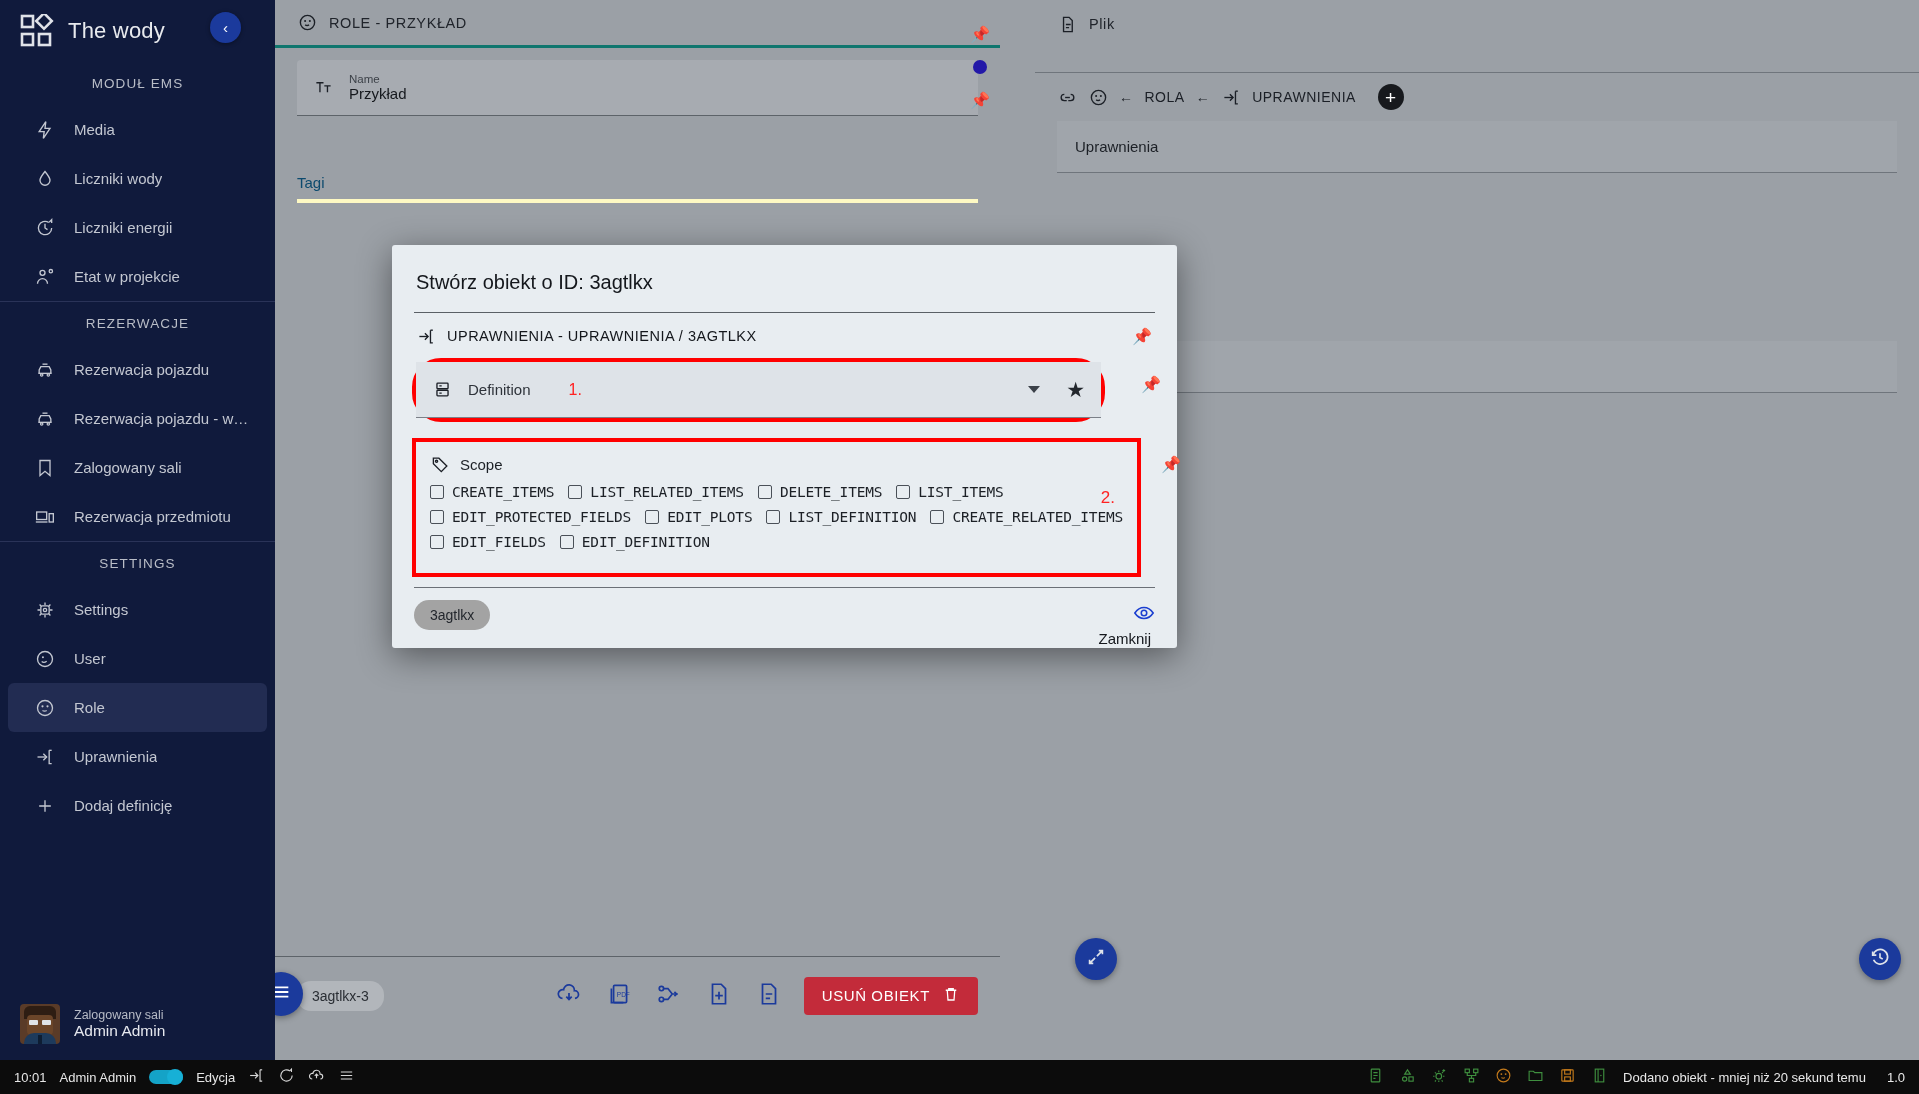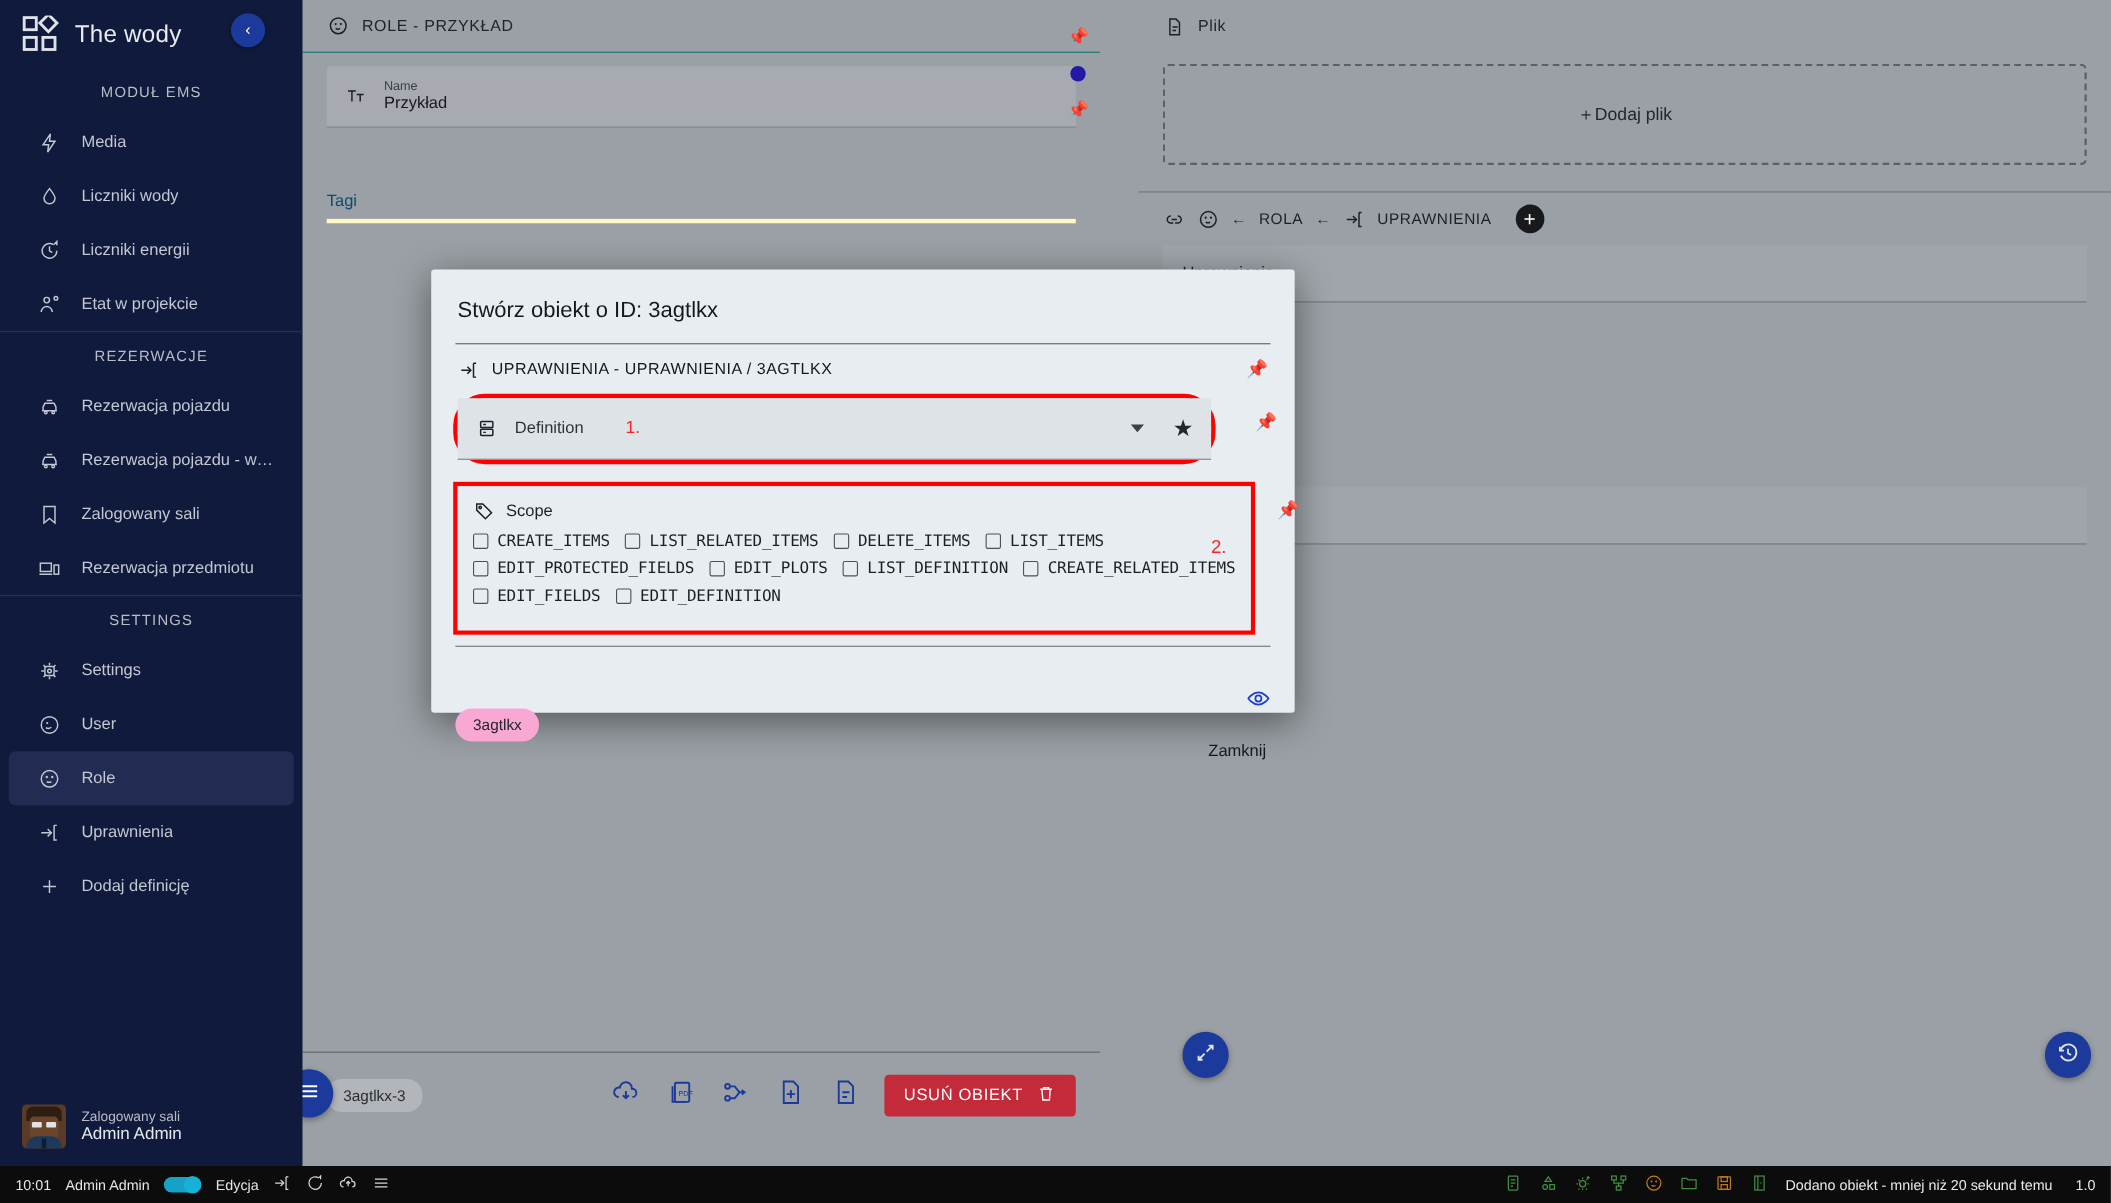--- a/index.html
+++ b/index.html
@@ -69,21 +69,21 @@
   
   #workspace { position:absolute; left:275px; top:0; right:0; bottom:34px; }
 
   .col-left  { position:absolute; left:0;   top:0; width:725px; bottom:0; }
   .col-right { position:absolute; left:760px; top:0; right:0; bottom:0; }
 
   .card-head {
     display:flex; align-items:center; gap:12px;
     padding:0 22px; height:48px; font-size:14.5px; color:#20242b;
     letter-spacing:.6px;
-    border-bottom:1px solid #0f766e;
+    border-bottom:3px solid #0f766e;
   }
   .card-head .spacer { flex:1; }
 
   .ico { width:20px; height:20px; display:inline-flex; align-items:center; justify-content:center; }
   .ico svg { width:19px; height:19px; fill:none; stroke:#1b1f26; stroke-width:1.7; }
 
   .field-box {
     margin:12px 22px 0 22px; background:#a7abb1;
     border-bottom:1px solid #5d6369; border-radius:4px 4px 0 0;
     padding:10px 16px; display:flex; align-items:center; gap:16px;
@@ -199,21 +199,21 @@
   .cb-item { display:flex; align-items:center; gap:8px; font-size:14.5px; color:#1c2026;
              font-family:"DejaVu Sans Mono", monospace; letter-spacing:-0.2px; cursor:pointer; }
   .cb {
     width:14px; height:14px; border:1.6px solid #4a5058; border-radius:2px;
     background:transparent; flex:0 0 14px;
   }
   .num-red2 { position:absolute; right:22px; top:46px; color:#ff2222; font-size:17px; }
 
   .modal-foot-sep { margin:10px 22px 0 22px; border-top:1px solid #6b7077; }
   .modal-chips { display:flex; align-items:center; padding:12px 22px 0 22px; }
-  .chip-id { background:#f9a8d4; color:#23272d; border-radius:15px; padding:7px 16px; font-size:14px;margin-top:44px; }
+  .chip-id { background:#a3a3a3; color:#23272d; border-radius:15px; padding:7px 16px; font-size:14px; }
   .eye { margin-left:auto; cursor:pointer; }
   .eye svg { width:22px; height:22px; stroke:#1b3fd0; fill:none; stroke-width:1.7; }
   .modal-actions { margin-top:auto; padding:0 26px 18px 0; text-align:right; }
   .btn-close-text { background:none; border:none; font-size:15px; color:#14171c; cursor:pointer; font-family:inherit; }
 
   
   .modal-pin-col { width:52px; display:flex; justify-content:center; padding-top:16px; }
 
   
   #statusbar {
@@ -503,23 +503,20 @@
   <div class="col-right">
     <div class="card-head" style="border-bottom:none;">
       <span class="ico">
         <svg viewBox="0 0 24 24">
             <path d="M7 3h7l4 4v14H7z"></path>
             <path d="M10 12h6M10 16h4"></path>
           </svg>
       </span>
       <span>Plik</span>
     </div>
-    <div class="dropzone">
-      <span>＋Dodaj plik</span>
-    </div>
     <div class="hr-line"></div>
 
     <div class="breadcrumb-row">
       <span class="ico">
         <svg viewBox="0 0 24 24">
             <path d="M9 12h6"></path>
             <path d="M8 8a4 4 0 0 0 0 8h3"></path>
             <path d="M16 8a4 4 0 0 1 0 8h-3"></path>
           </svg>
       </span>

